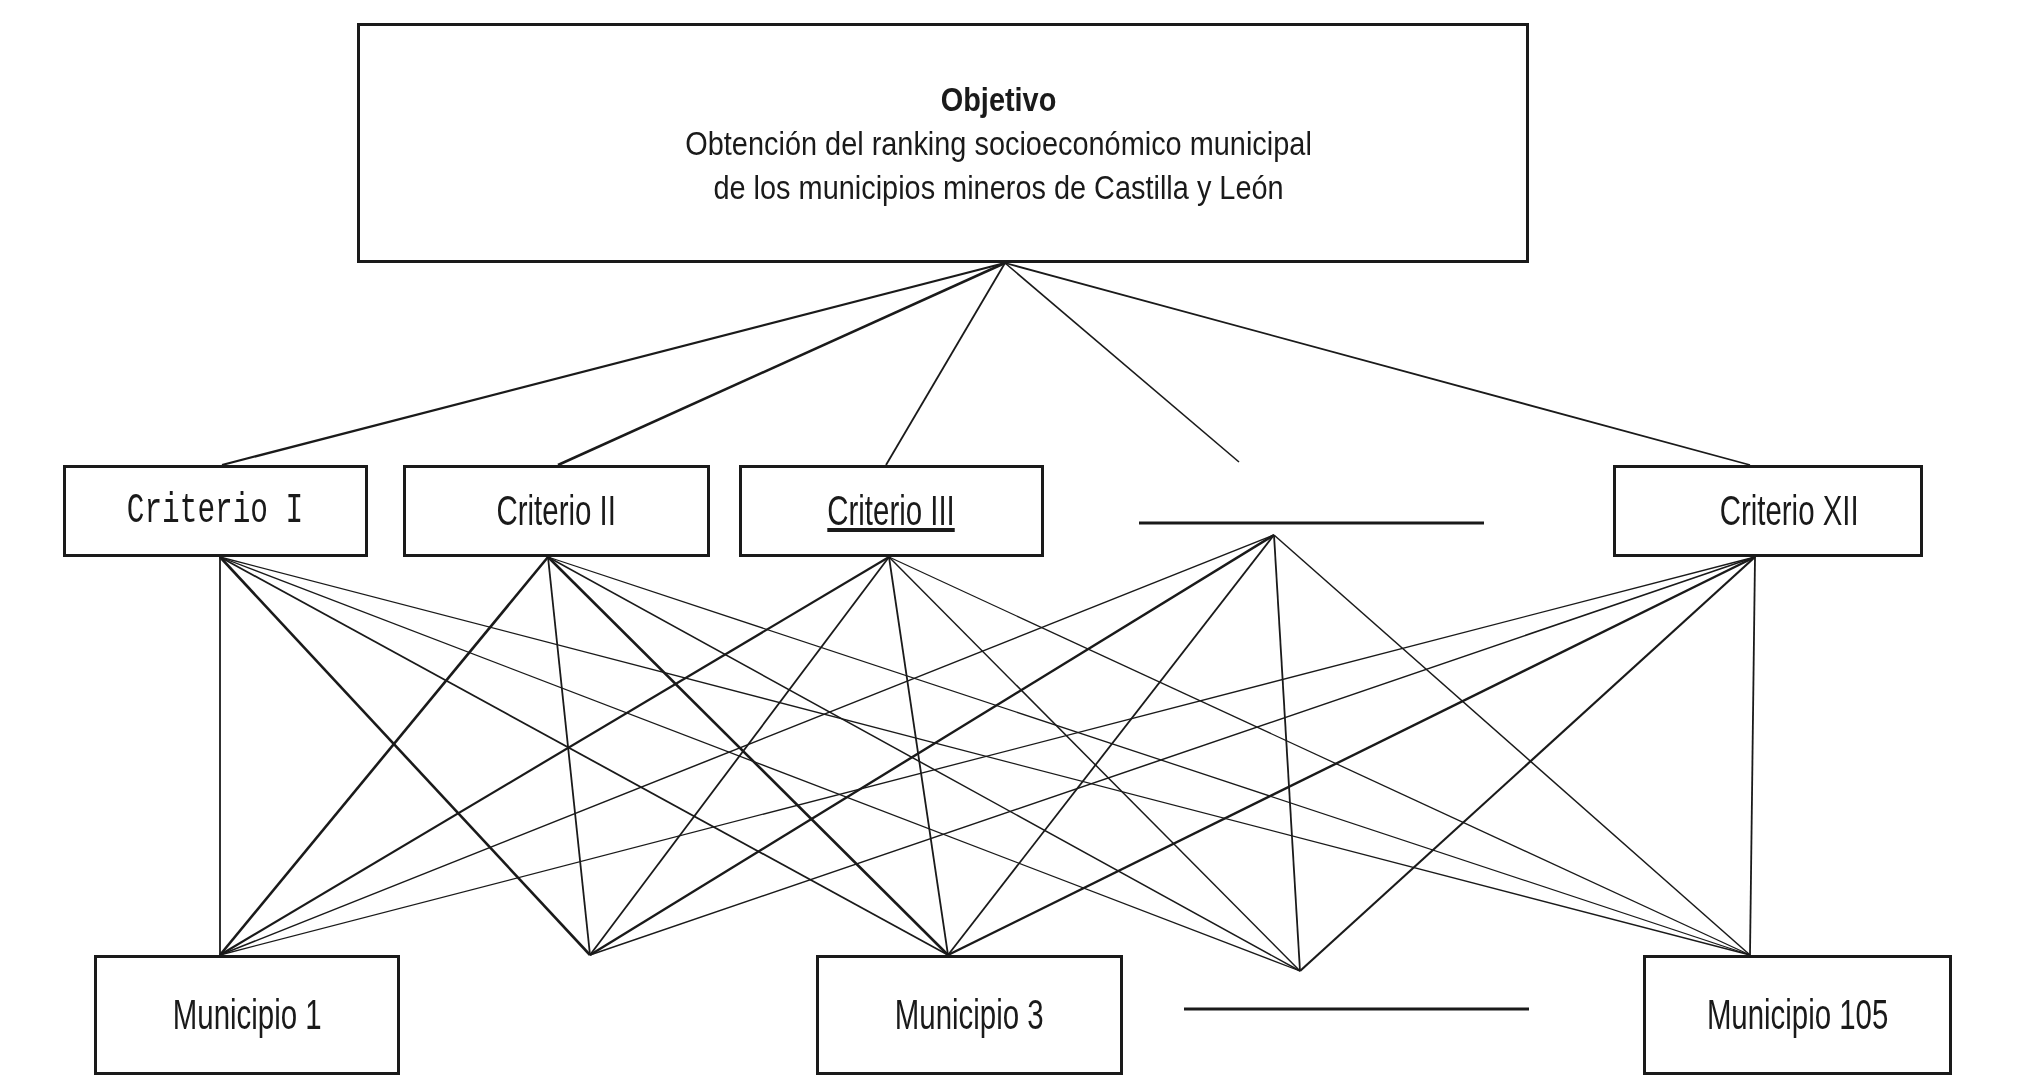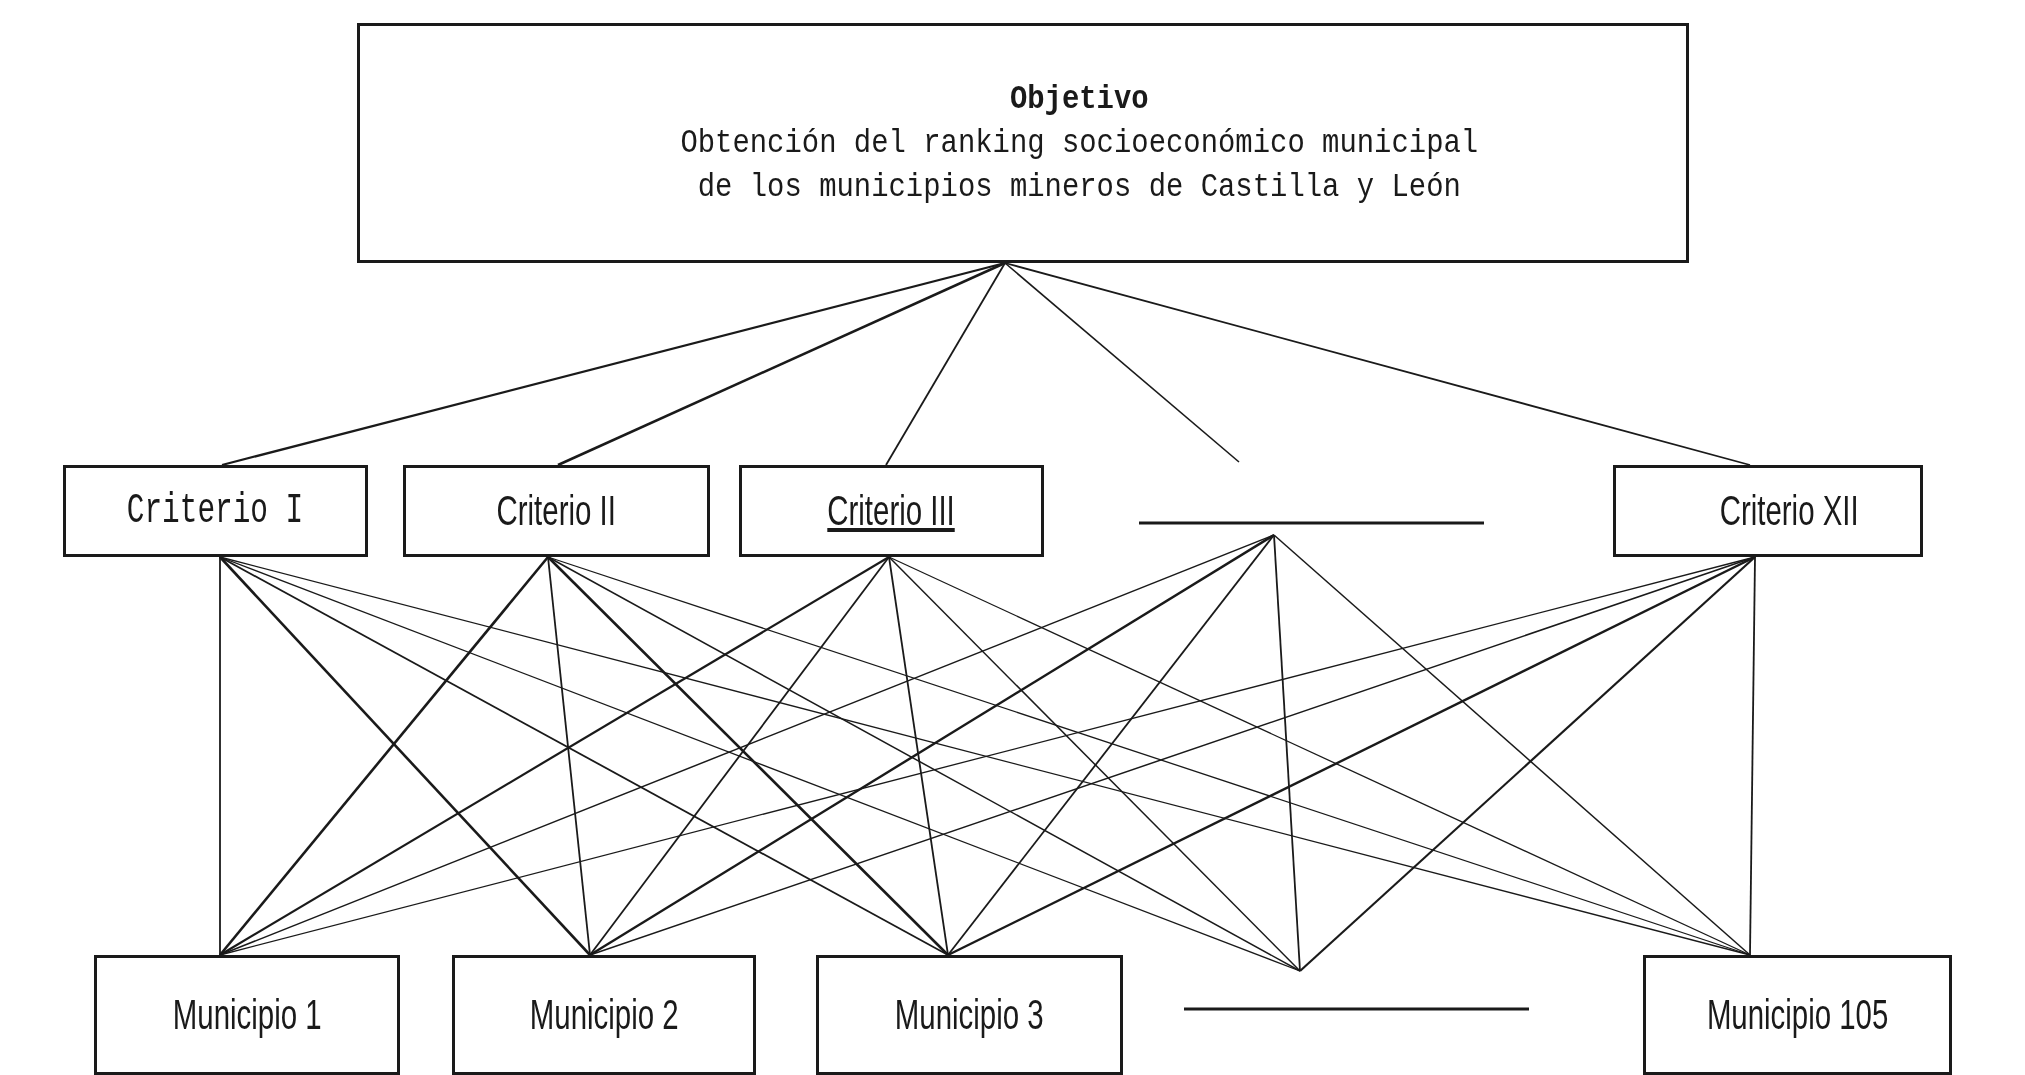--- a/index.html
+++ b/index.html
@@ -41,23 +41,22 @@
   .node-label {
     display: inline-block;
     transform: scaleX(0.70);
     white-space: nowrap;
     font-size: 42px;
     letter-spacing: 0;
     line-height: 1;
   }
   .objective {
     left: 357px; top: 23px;
-    width: 1332px; height: 240px;
+    width: 1172px; height: 240px;
     padding-left: 112px; 
-    font-family: Liberation Mono, monospace;
   }
   .objective-text {
     display: inline-block;
     transform: scaleX(0.85);
     white-space: nowrap;
     font-size: 34px;
     line-height: 1.30;
   }
   .objective-title {
     font-weight: bold;
@@ -141,23 +140,20 @@
   <div class="node crit c3">
     <span class="node-label">Criterio III</span>
   </div>
   <div class="node crit c12">
     <span class="node-label">Criterio XII</span>
   </div>
 
   <div class="node muni m1">
     <span class="node-label">Municipio 1</span>
   </div>
-  <div class="node muni m2">
-    <span class="node-label">Municipio 2</span>
-  </div>
   <div class="node muni m3">
     <span class="node-label">Municipio 3</span>
   </div>
   <div class="node muni m105">
     <span class="node-label">Municipio 105</span>
   </div>
 
 </div>
 
 </body></html>

